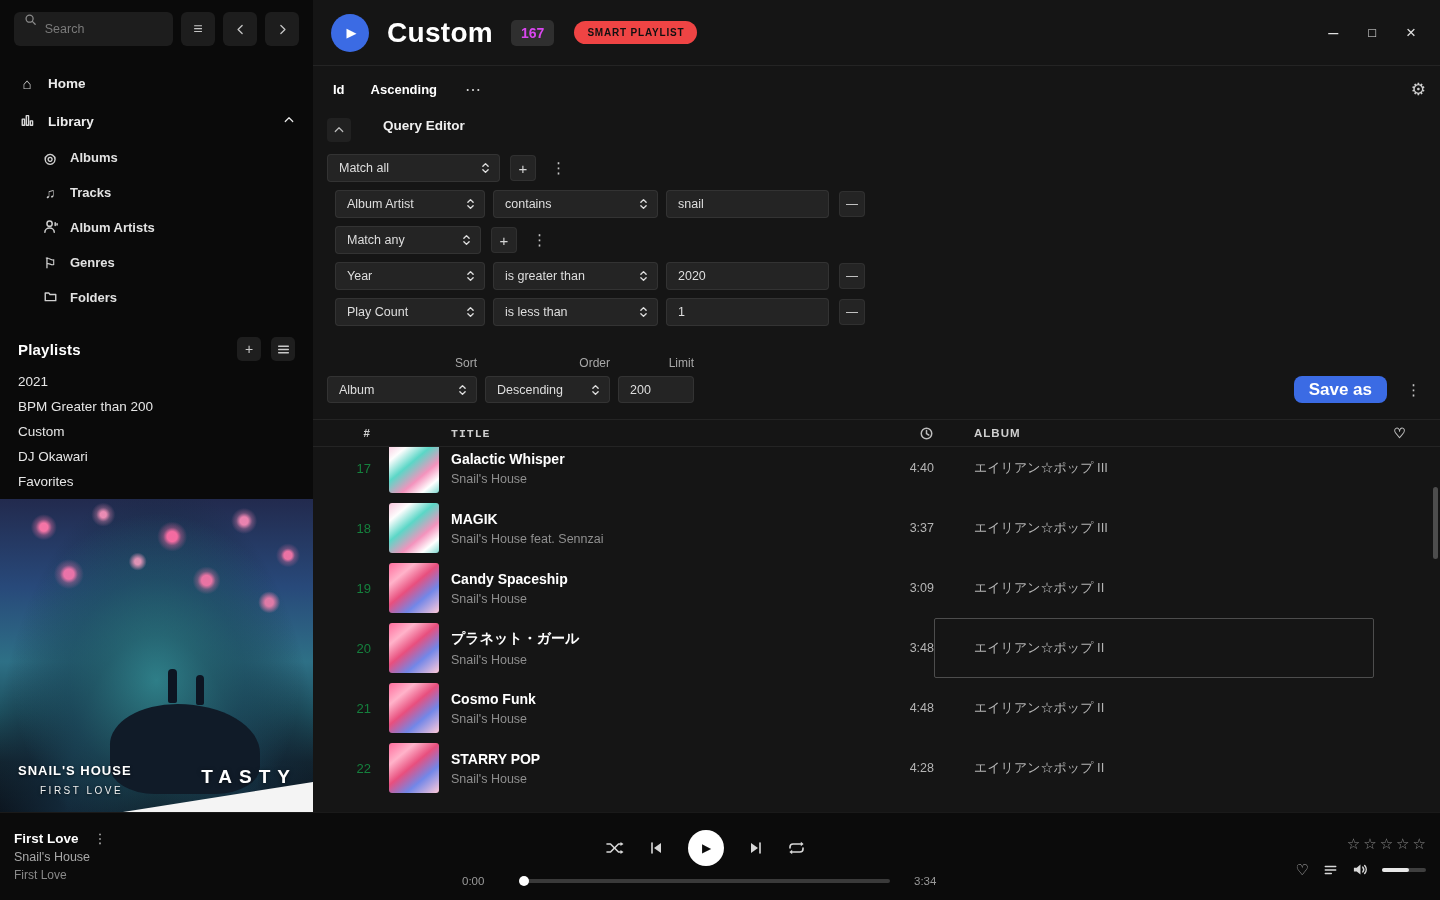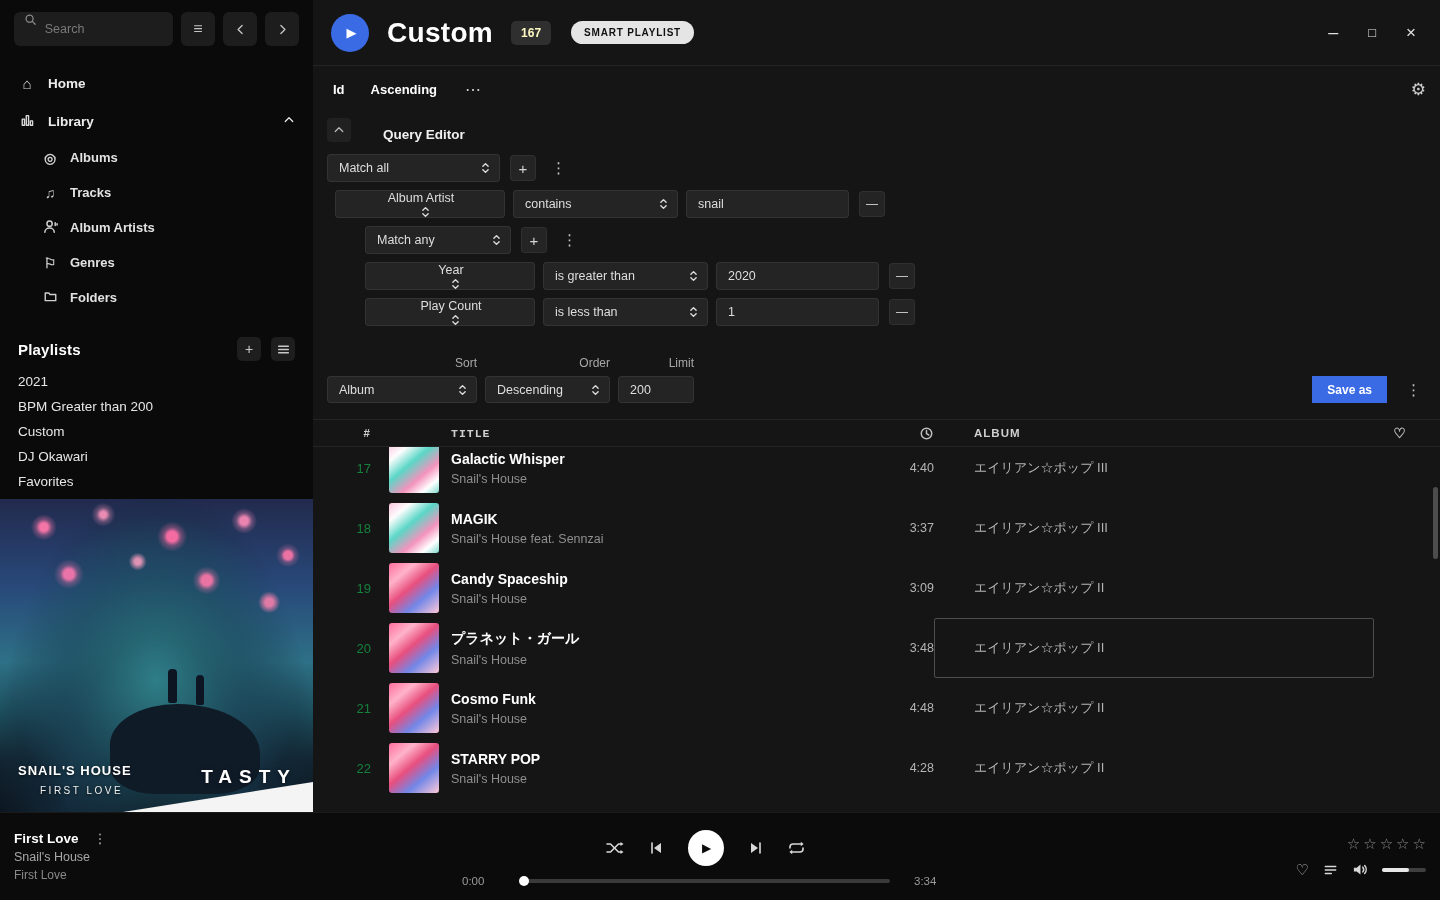--- a/index.html
+++ b/index.html
@@ -49,55 +49,55 @@
   .np-wedge { position:absolute; right:0; bottom:0; width:0; height:0; border-left:190px solid transparent; border-bottom:30px solid #f4f4f4; }
   .np-artist { position:absolute; left:18px; bottom:34px; color:#fff; font-size:13px; font-weight:700; letter-spacing:1px; text-shadow:0 1px 3px rgba(0,0,0,.6); }
   .np-album  { position:absolute; left:40px; bottom:16px; color:#eee; font-size:10px; letter-spacing:2.5px; text-shadow:0 1px 3px rgba(0,0,0,.6); }
   .np-label  { position:absolute; right:16px; bottom:24px; color:#fff; font-size:19px; font-weight:700; letter-spacing:7px; text-shadow:0 1px 4px rgba(0,0,0,.5); }
 
   
   .main { flex:1; background:#151515; display:flex; flex-direction:column; position:relative; overflow:hidden; }
   .page-header { height:66px; display:flex; align-items:center; padding:0 18px; border-bottom:1px solid #242424; flex-shrink:0; }
   .play-circle { width:38px; height:38px; border-radius:50%; border:none; background:var(--accent); color:#fff; font-size:13px; display:flex; align-items:center; justify-content:center; cursor:pointer; padding-left:3px; }
   .page-title { font-size:28px; font-weight:700; color:#fff; margin-left:18px; letter-spacing:.3px; }
-  .count-badge { margin-left:18px; background:#2f2f2f; color:#fef9c3; font-size:12px; font-weight:700; padding:5px 10px; border-radius:5px; }
-  .smart-badge { margin-left:20px; background:#e5e5e5; color:#111; font-size:10px; font-weight:700; letter-spacing:.8px; padding:6px 13px; border-radius:12px; }
+  .count-badge { margin-left:18px; background:#2f2f2f; color:#d946ef; font-size:14px; font-weight:700; padding:5px 10px; border-radius:5px; }
+  .smart-badge { margin-left:20px; background:#ef4444; color:#111; font-size:10px; font-weight:700; letter-spacing:.8px; padding:6px 13px; border-radius:12px; }
   .win-controls { margin-left:auto; display:flex; gap:30px; align-items:center; padding-right:6px; }
   .win-btn { background:none; border:none; color:#e0e0e0; cursor:pointer; }
   .win-min { font-size:18px; } .win-max { font-size:13px; } .win-close { font-size:17px; }
 
   .sort-row { height:46px; display:flex; align-items:center; padding:0 14px; flex-shrink:0; }
   .sort-field { color:#fff; font-size:13px; font-weight:700; background:none; border:none; cursor:pointer; padding:0 6px; }
   .sort-dir { color:#fff; font-size:13px; font-weight:700; background:none; border:none; cursor:pointer; margin-left:14px; padding:0 6px; }
   .dots-h { color:#cfcfcf; font-size:16px; background:none; border:none; cursor:pointer; margin-left:22px; letter-spacing:2px; }
   .gear-btn { margin-left:auto; background:none; border:none; color:#cfcfcf; font-size:17px; cursor:pointer; }
 
   .qe { padding:0 14px; flex-shrink:0; }
-  .qe-header { display:flex; align-items:flex-end; margin-top:6px; }
+  .qe-header { display:flex; align-items:flex-start; margin-top:6px; }
   .collapse-btn { width:24px; height:24px; background:#212121; border:none; border-radius:4px; color:#bdbdbd; display:flex; align-items:center; justify-content:center; cursor:pointer; }
   .qe-title { margin-left:32px; color:#f0f0f0; font-size:13.5px; font-weight:700; }
   .qe-rows { margin-top:12px; }
   .qe-row { display:flex; align-items:center; gap:10px; margin-bottom:8px; }
   .indent-1 { margin-left:8px; }
-  .indent-2 { margin-left:38px; }
+  .indent-2 { margin-left:8px; }
   .select { background:#242424; border:1px solid rgba(255,255,255,.07); border-radius:4px; height:28px; display:flex; align-items:center; justify-content:space-between; padding:0 9px 0 11px; color:#dedede; font-size:12.5px; cursor:pointer; }
   .caret { flex-shrink:0; margin-left:8px; }
   .qinput { background:#242424; border:1px solid rgba(255,255,255,.07); border-radius:4px; height:28px; padding:0 11px; color:#dedede; font-size:12.5px; outline:none; font-family:"Liberation Sans",sans-serif; }
   .w-match { width:173px; } .w-match-sm { width:146px; }
-  .w-field { width:170px;flex-direction:column; } .w-op { width:165px; } .w-val { width:163px; }
+  .w-field { width:150px; } .w-op { width:165px; } .w-val { width:163px; }
   .sq-btn { width:26px; height:26px; background:#242424; border:1px solid rgba(255,255,255,.06); border-radius:4px; color:#d5d5d5; font-size:15px; display:flex; align-items:center; justify-content:center; cursor:pointer; flex-shrink:0; }
   .ghost-btn { background:none; border:none; color:#c5c5c5; font-size:15px; cursor:pointer; padding:0 5px; }
   .rule-row { display:flex; align-items:center; gap:8px; margin-bottom:8px; }
   .rule-row .sq-btn { margin-left:2px; font-size:12px; }
 
   .sort-controls { display:flex; align-items:flex-end; padding:22px 14px 0 14px; gap:8px; flex-shrink:0; }
   .sc-group { display:flex; flex-direction:column; gap:6px; }
   .sc-label { color:#a8a8a8; font-size:12px;text-align:right; }
   .w-sort { width:150px; height:27px; } .w-order { width:125px; height:27px; } .w-limit { width:76px; height:27px; }
-  .save-btn { margin-left:auto; background:var(--accent); color:#fff; border:none; border-radius:0; height:27px; padding:0 15px; font-size:12px; font-weight:700; cursor:pointer; font-family:"Liberation Sans",sans-serif; }
+  .save-btn { margin-left:auto; background:var(--accent); color:#fff; border:none; border-radius:8px; height:27px; padding:0 15px; font-size:17px; font-weight:700; cursor:pointer; font-family:"Liberation Sans",sans-serif; }
   .sort-controls .ghost-btn { margin-left:6px; height:27px; }
 
   
   .tgrid { display:grid; grid-template-columns:48px 64px 1fr 70px 440px 52px; align-items:center; }
   .table-header { margin-top:16px; height:28px; border-top:1px solid #242424; border-bottom:1px solid #242424; padding:0 14px; color:#cfcfcf; font-size:11.5px; font-weight:700; letter-spacing:1px; flex-shrink:0; }
   .th-num { text-align:right; padding-right:4px; }
   .th-title { padding-left:12px;font-family:Liberation Mono, monospace; }
   .th-dur { display:flex; justify-content:flex-end; color:#bdbdbd; }
   .th-album { padding-left:40px; }
   .th-fav { display:flex; justify-content:center; color:#bdbdbd; font-size:14px; }

